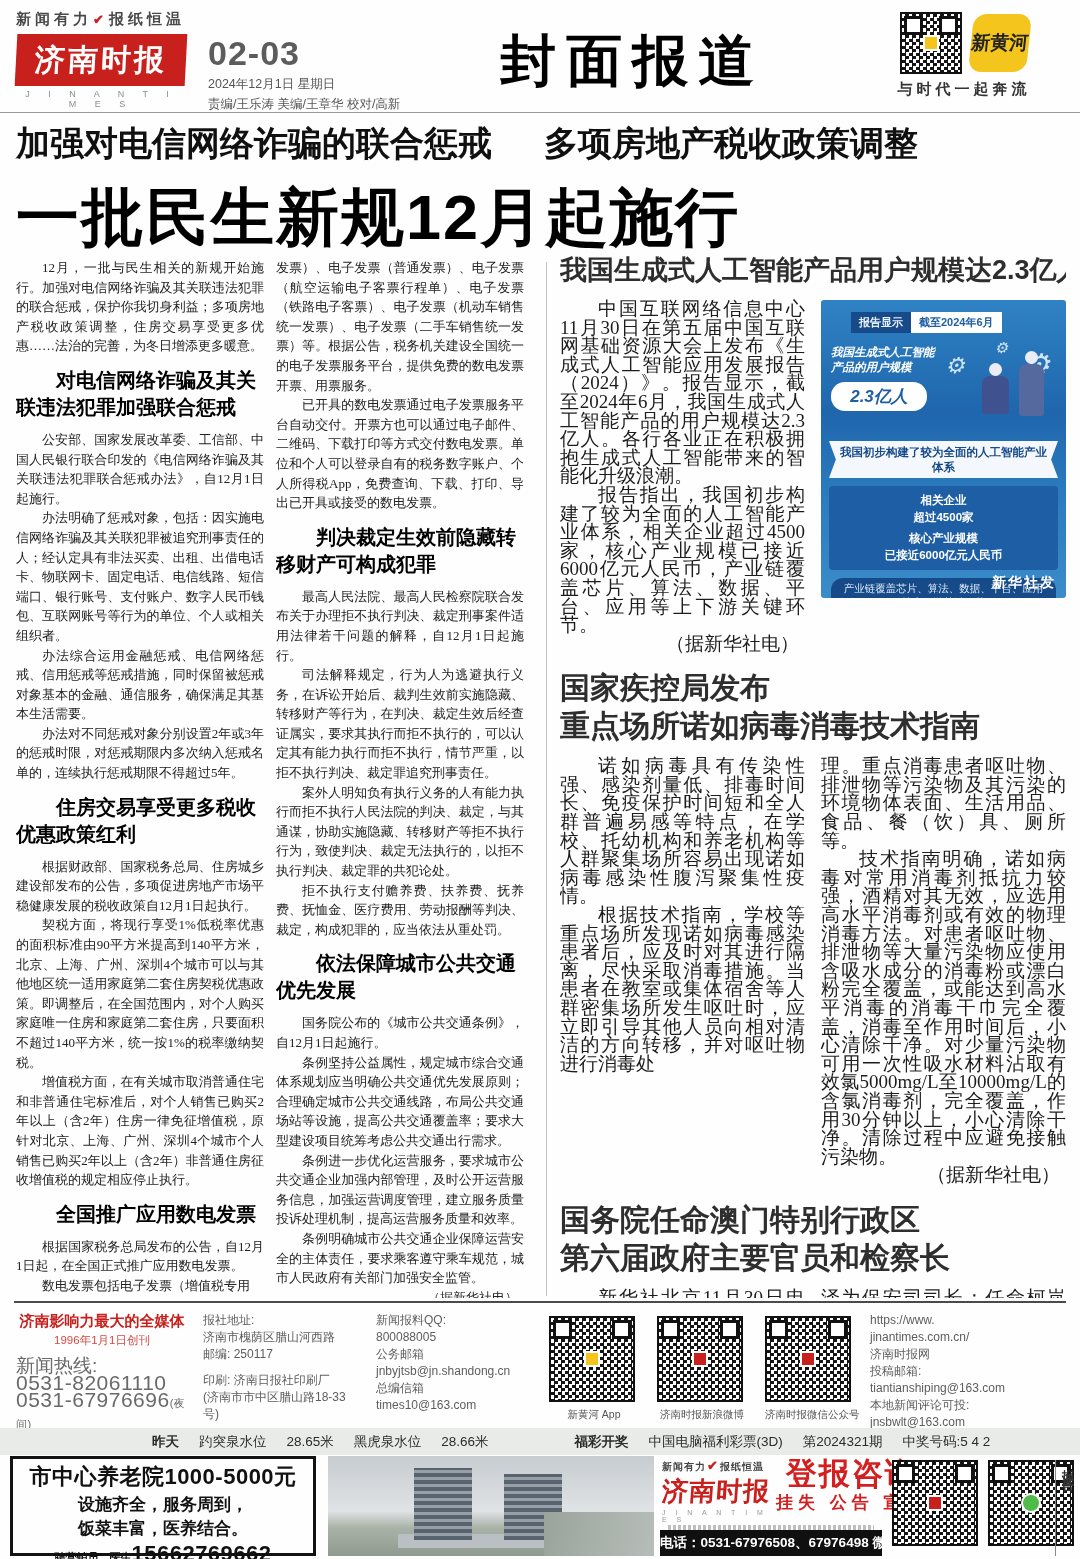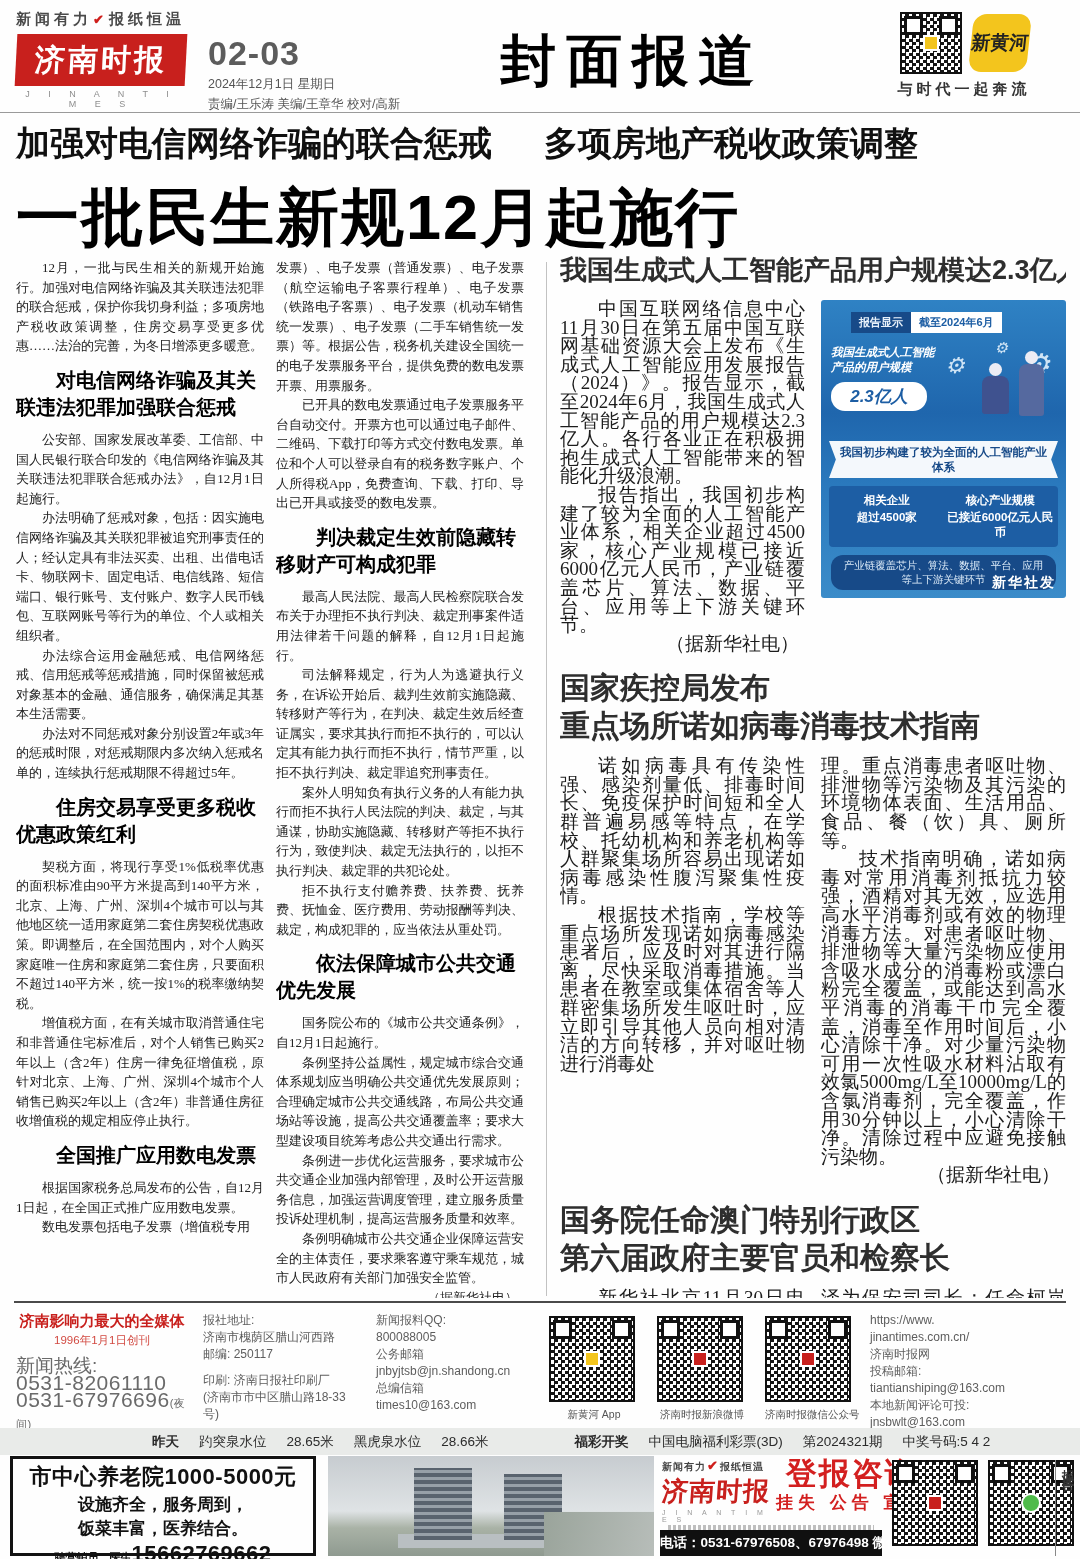--- a/index.html
+++ b/index.html
@@ -80,21 +80,21 @@
   .gear.g1 { right:6px;  top:2px;  font-size:30px; }
   .gear.g2 { left:2px;   top:8px;  font-size:22px; }
   .gear.g3 { right:48px; top:-6px; font-size:15px; }
   .person-head { position:absolute; width:13px; height:13px; border-radius:50%; background:#ececf4; }
   .person-body { position:absolute; border-radius:8px 8px 3px 3px; background:#3f528f; }
   .p1h { left:46px; top:18px; } .p1b { left:39px; top:31px; width:27px; height:38px; }
   .p2h { left:82px; top:6px; }  .p2b { left:76px; top:19px; width:25px; height:52px; background:#55699f; }
   .ig-banner { margin:10px 8px 0 8px; background:#f4f8fc; color:#174a88; text-align:center;
     font-size:11.5px; font-weight:700; line-height:14.5px; padding:4px 6px;
     clip-path:polygon(0 0,100% 0,97% 50%,100% 100%,0 100%,3% 50%); }
-  .ig-stats { display:flex; gap:6px; margin:8px 8px 0 8px; background:#1d5ea4; border-radius:4px; padding:7px 4px; }
+  .ig-stats { display:flex; gap:6px; margin:8px 8px 0 8px; background:#1d5ea4; border-radius:4px; padding:7px 4px;flex-direction:column; }
   .ig-stat { flex:1; text-align:center; font-weight:800; }
   .ig-stat .l { font-size:11.5px; } .ig-stat .v { font-size:11.5px; margin-top:2px; }
   .ig-chain { margin:8px 10px 0 10px; background:#174a88; border-radius:12px; text-align:center;
     font-size:10.5px; line-height:13.5px; padding:4px 8px; color:#dcebf8; }
   .ig-credit { position:absolute; right:10px; bottom:6px; font-size:14px; font-weight:800; color:#fff; letter-spacing:2px; }
   
   .footer-rule { position:absolute; top:1301px; left:14px; width:1052px; border-top:2px solid #4a4a4a; }
   .footer { position:absolute; top:1312px; left:16px; width:1050px; display:flex; gap:15px;
     font-family:"Liberation Sans", sans-serif; font-size:12px; line-height:17px; color:#5d5d5d; }
   .f-brand { width:172px; text-align:center; }
@@ -188,20 +188,21 @@
   </div>
 
   <div class="col col-1">
     <p class="para">12月，一批与民生相关的新规开始施行。加强对电信网络诈骗及其关联违法犯罪的联合惩戒，保护你我切身利益；多项房地产税收政策调整，住房交易享受更多优惠……法治的完善，为冬日增添更多暖意。</p>
     <h3 class="subhead">对电信网络诈骗及其关联违法犯罪加强联合惩戒</h3>
     <p class="para">公安部、国家发展改革委、工信部、中国人民银行联合印发的《电信网络诈骗及其关联违法犯罪联合惩戒办法》，自12月1日起施行。</p>
     <p class="para">办法明确了惩戒对象，包括：因实施电信网络诈骗及其关联犯罪被追究刑事责任的人；经认定具有非法买卖、出租、出借电话卡、物联网卡、固定电话、电信线路、短信端口、银行账号、支付账户、数字人民币钱包、互联网账号等行为的单位、个人或相关组织者。</p>
     <p class="para">办法综合运用金融惩戒、电信网络惩戒、信用惩戒等惩戒措施，同时保留被惩戒对象基本的金融、通信服务，确保满足其基本生活需要。</p>
     <p class="para">办法对不同惩戒对象分别设置2年或3年的惩戒时限，对惩戒期限内多次纳入惩戒名单的，连续执行惩戒期限不得超过5年。</p>
     <h3 class="subhead">住房交易享受更多税收优惠政策红利</h3>
+    <p class="para">根据财政部、国家税务总局、住房城乡建设部发布的公告，多项促进房地产市场平稳健康发展的税收政策自12月1日起执行。</p>
     <p class="para">契税方面，将现行享受1%低税率优惠的面积标准由90平方米提高到140平方米，北京、上海、广州、深圳4个城市可以与其他地区统一适用家庭第二套住房契税优惠政策。即调整后，在全国范围内，对个人购买家庭唯一住房和家庭第二套住房，只要面积不超过140平方米，统一按1%的税率缴纳契税。</p>
     <p class="para">增值税方面，在有关城市取消普通住宅和非普通住宅标准后，对个人销售已购买2年以上（含2年）住房一律免征增值税，原针对北京、上海、广州、深圳4个城市个人销售已购买2年以上（含2年）非普通住房征收增值税的规定相应停止执行。</p>
     <h3 class="subhead">全国推广应用数电发票</h3>
     <p class="para">根据国家税务总局发布的公告，自12月1日起，在全国正式推广应用数电发票。</p>
     <p class="para">数电发票包括电子发票（增值税专用</p>
   </div>
 
   <div class="col col-2">
     <p class="para" style="text-indent:0">发票）、电子发票（普通发票）、电子发票（航空运输电子客票行程单）、电子发票（铁路电子客票）、电子发票（机动车销售统一发票）、电子发票（二手车销售统一发票）等。根据公告，税务机关建设全国统一的电子发票服务平台，提供免费的数电发票开票、用票服务。</p>
     <p class="para">已开具的数电发票通过电子发票服务平台自动交付。开票方也可以通过电子邮件、二维码、下载打印等方式交付数电发票。单位和个人可以登录自有的税务数字账户、个人所得税App，免费查询、下载、打印、导出已开具或接受的数电发票。</p>

